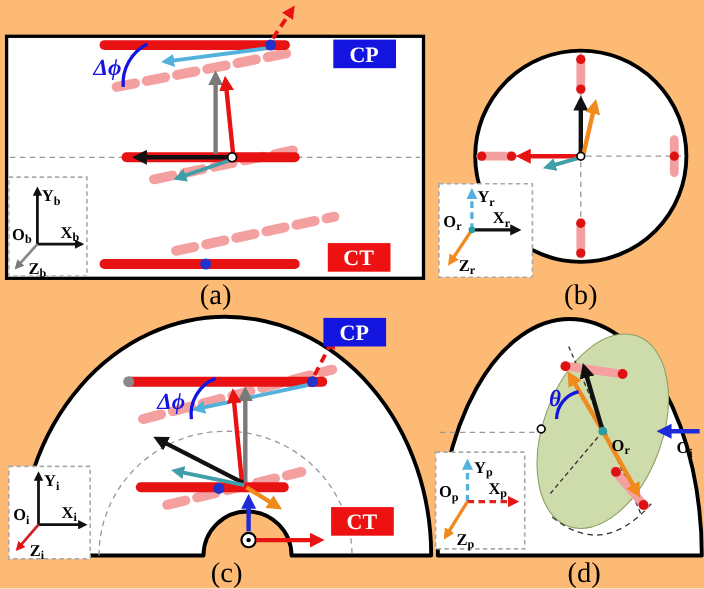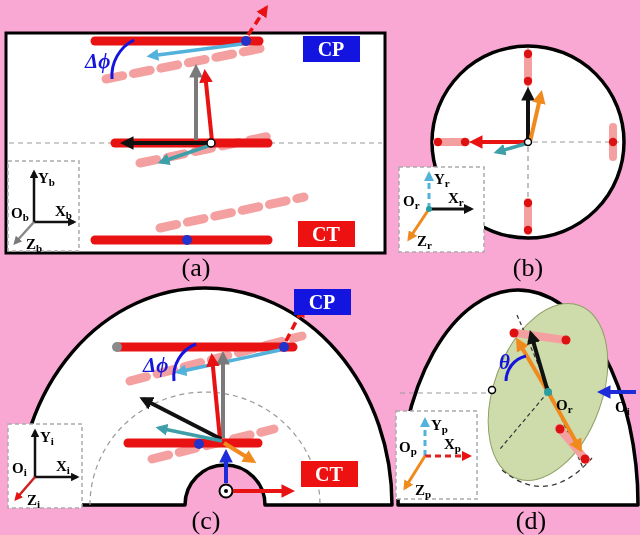--- a/index.html
+++ b/index.html
@@ -1,16 +1,16 @@
 <!DOCTYPE html>
 <html><head>
 <meta charset="utf-8">
 <style>
   html,body{margin:0;padding:0;background:#fff;}
-  .canvas{position:relative;width:640px;height:535px;background:#f9a8d4;overflow:hidden;}
+  .canvas{position:relative;width:640px;height:535px;background:#fdba74;overflow:hidden;}
   svg{display:block;font-family:"Liberation Serif",serif;}
   .caption{font:26px "Liberation Serif",serif;fill:#000;text-anchor:middle;}
   .badge{font:bold 20px "Liberation Serif",serif;fill:#fff;text-anchor:middle;}
   .angle{font:bold 21px "Liberation Serif",serif;font-style:italic;fill:#1515dd;}
   .axl{font:bold 15px "Liberation Serif",serif;fill:#000;}
   .sub{font-size:11px;}
   .guide{stroke:#999;stroke-width:1.2;stroke-dasharray:5 4;fill:none;}
   .bar-red{stroke:#e81212;stroke-width:9;stroke-linecap:round;fill:none;}
   .bar-pink{stroke:#f5a0a0;stroke-width:9;stroke-linecap:round;stroke-dasharray:17 11;fill:none;}
   .bar-pink2{stroke:#f5a0a0;stroke-width:8;stroke-linecap:round;fill:none;}

